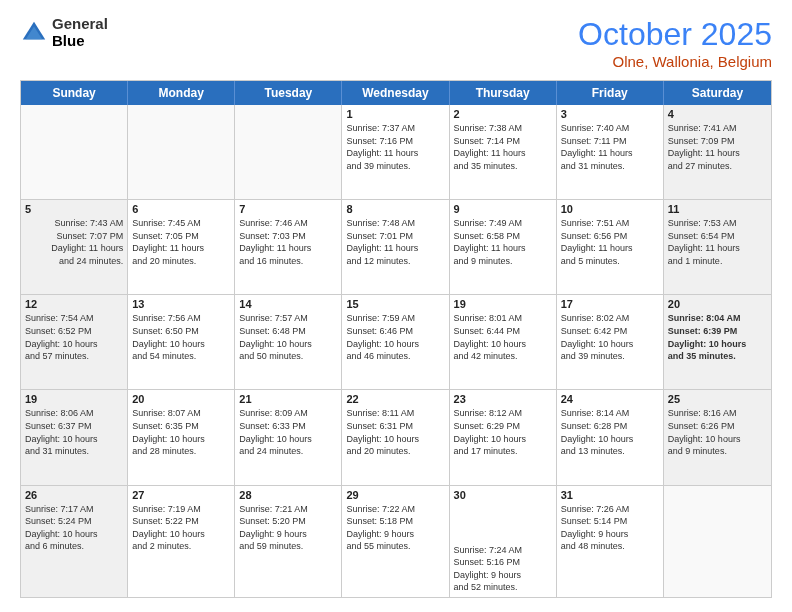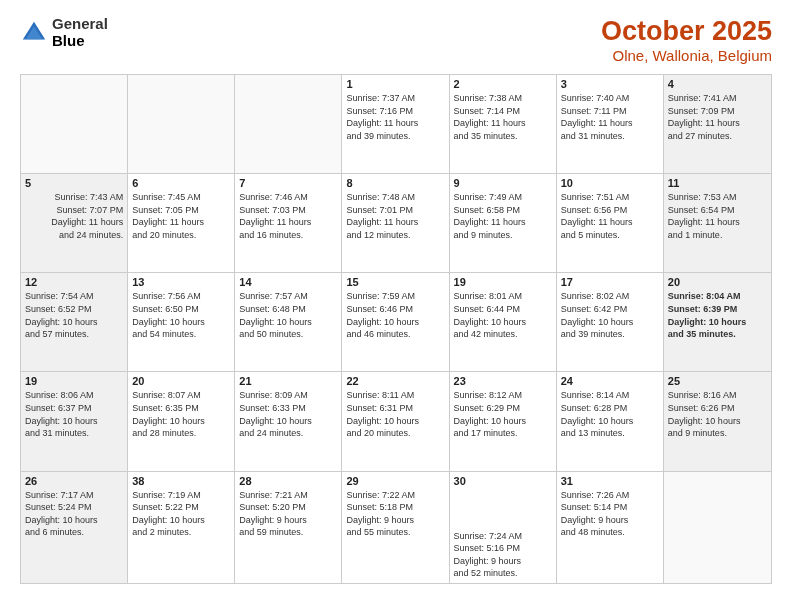--- a/index.html
+++ b/index.html
@@ -6,21 +6,21 @@
     body {
       font-family: Arial, sans-serif;
       background: #fff;
       width: 792px;
       height: 612px;
       overflow: hidden;
     }
     .page {
       width: 792px;
       height: 612px;
-      padding: 16px 20px 28px 20px;
+      padding: 16px 20px 14px 20px;
       display: flex;
       flex-direction: column;
     }
     .header {
       display: flex;
       align-items: flex-start;
       justify-content: space-between;
       margin-bottom: 10px;
     }
     .logo {
@@ -44,23 +44,23 @@
       color: #000000;
     }
     .logo-icon {
       width: 28px;
       height: 28px;
     }
     .title-block {
       text-align: right;
     }
     .title-block h1 {
-      font-size: 27px;
-      font-weight: bold;
-      color: #c2410c;
+      font-size: 32px;
+      font-weight: normal;
+      color: #3b82f6;
     }
     .title-block h2 {
       font-size: 15px;
       font-weight: normal;
       color: #c2410c;
     }
     .calendar {
       flex: 1;
       display: flex;
       flex-direction: column;
@@ -131,20 +131,29 @@
         <span class="logo-blue">Blue</span>
       </div>
     </div>
     <div class="title-block">
       <h1>October 2025</h1>
       <h2>Olne, Wallonia, Belgium</h2>
     </div>
   </div>
 
   <div class="calendar">
+    <div class="cal-header-row">
+        <div class="cal-header-cell">Sunday</div>
+        <div class="cal-header-cell">Monday</div>
+        <div class="cal-header-cell">Tuesday</div>
+        <div class="cal-header-cell">Wednesday</div>
+        <div class="cal-header-cell">Thursday</div>
+        <div class="cal-header-cell">Friday</div>
+        <div class="cal-header-cell">Saturday</div>
+      </div>
     <div class="cal-body">
         <div class="cal-row">
           <div class="cal-cell empty"></div>
           <div class="cal-cell empty"></div>
           <div class="cal-cell empty"></div>
           <div class="cal-cell">
             <div class="day-num">1</div>
             <div class="day-info" style="white-space: pre-line;">Sunrise: 7:37 AM
 Sunset: 7:16 PM
 Daylight: 11 hours
@@ -327,21 +336,21 @@
         </div>
         <div class="cal-row">
           <div class="cal-cell shaded">
             <div class="day-num">26</div>
             <div class="day-info" style="white-space: pre-line;">Sunrise: 7:17 AM
 Sunset: 5:24 PM
 Daylight: 10 hours
 and 6 minutes.</div>
           </div>
           <div class="cal-cell">
-            <div class="day-num">38</div>
+            <div class="day-num">27</div>
             <div class="day-info" style="white-space: pre-line;">Sunrise: 7:19 AM
 Sunset: 5:22 PM
 Daylight: 10 hours
 and 2 minutes.</div>
           </div>
           <div class="cal-cell">
             <div class="day-num">28</div>
             <div class="day-info" style="white-space: pre-line;">Sunrise: 7:21 AM
 Sunset: 5:20 PM
 Daylight: 9 hours

